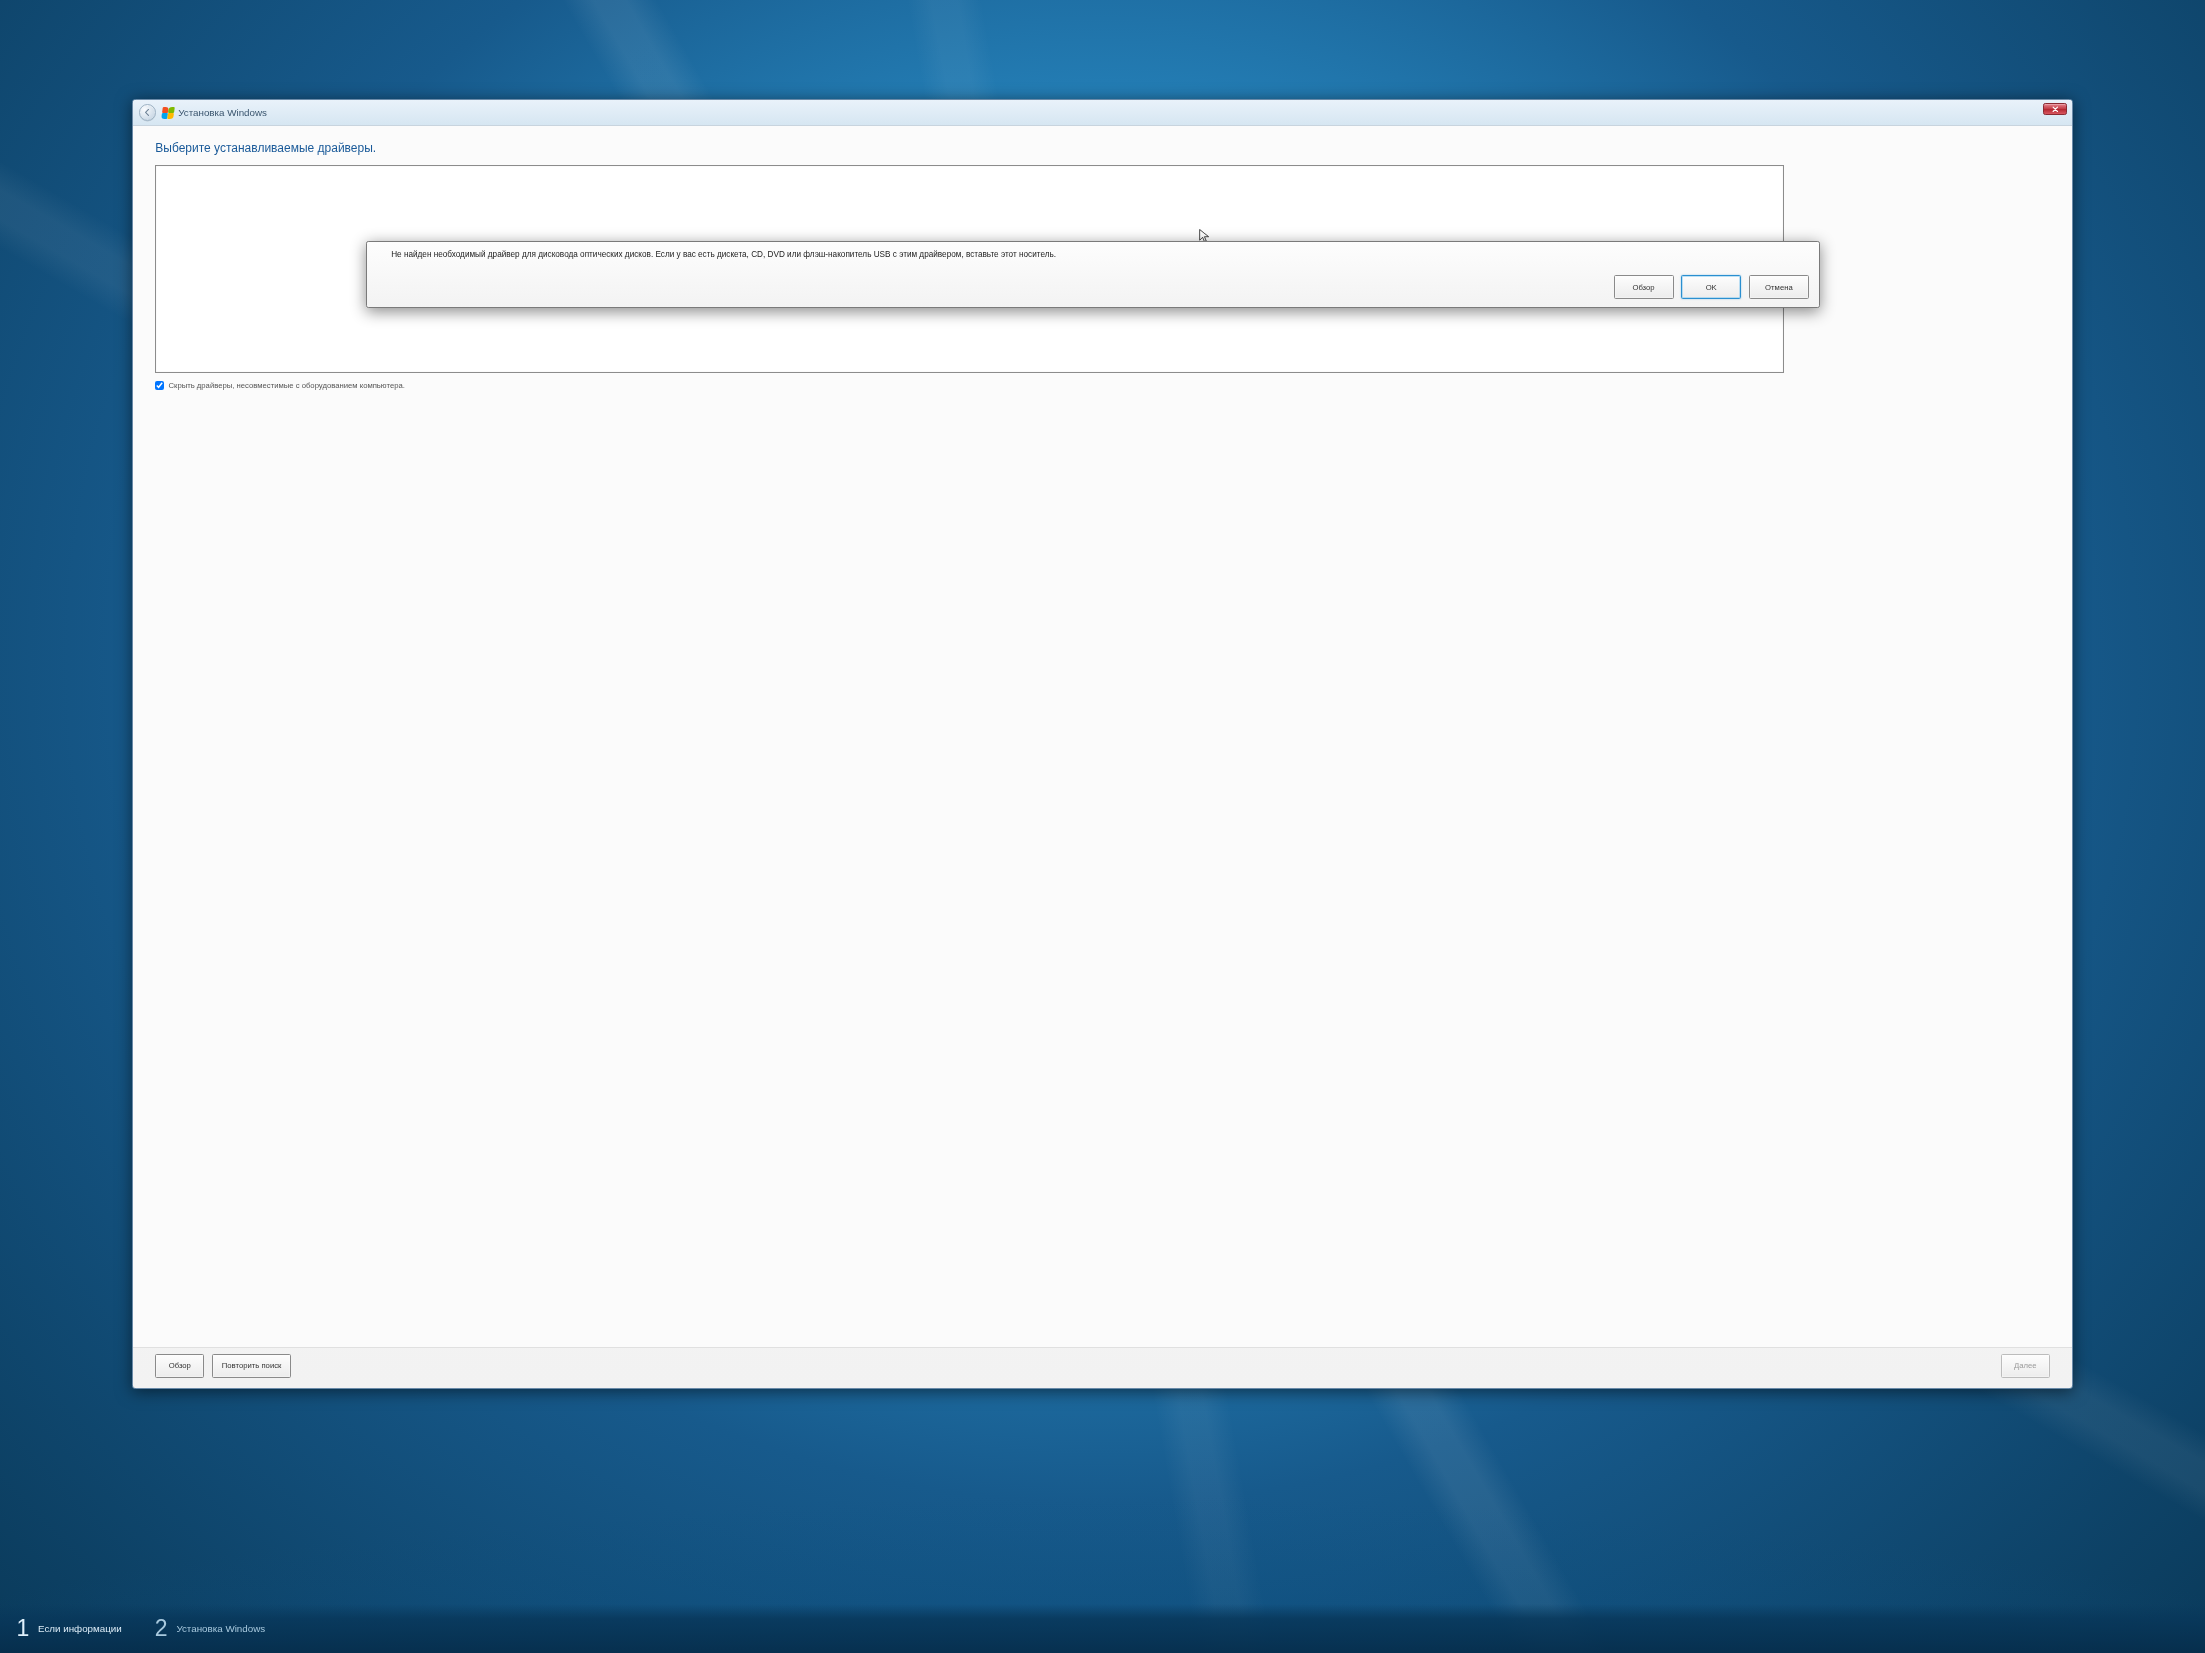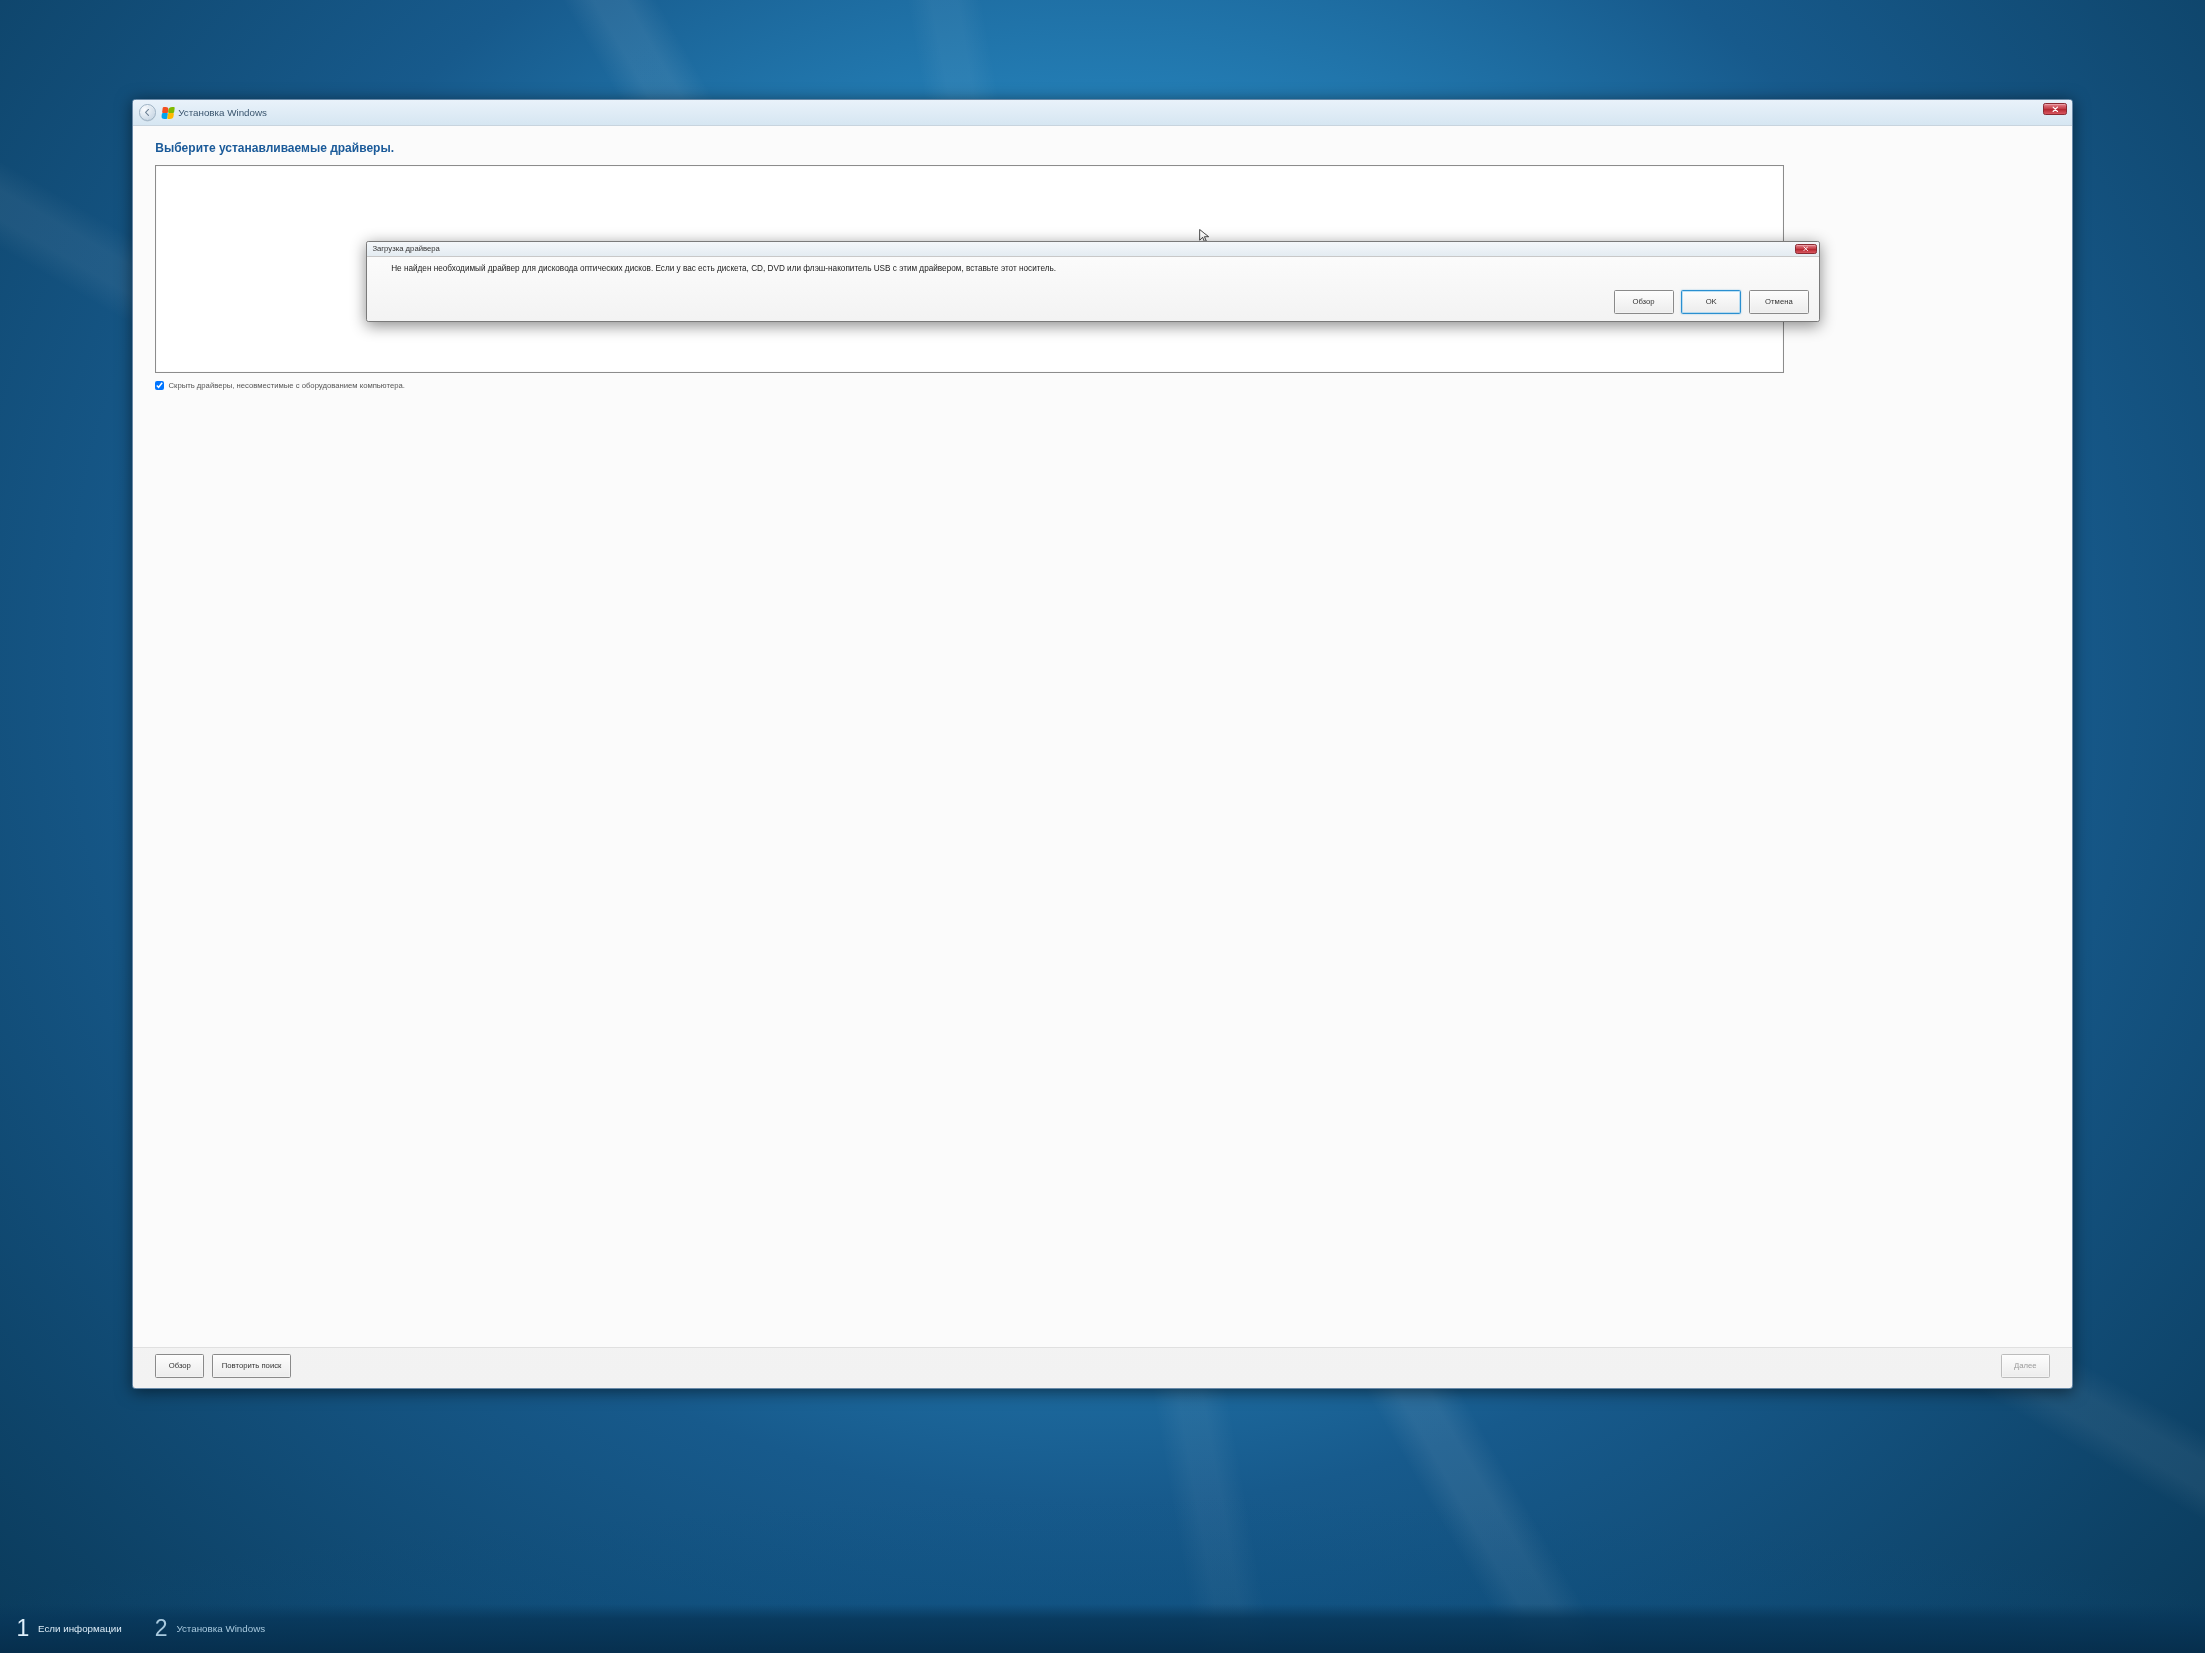--- a/index.html
+++ b/index.html
@@ -62,21 +62,21 @@
   .close-btn {
     position:absolute; right:4.4px; top:3.3px;
     width:24px; height:12px;
     background: linear-gradient(#e7848e, #c23d46 48%, #b32630 52%, #d95760);
     border:0.5px solid #8a2a32; border-radius:2.2px;
     display:flex; align-items:center; justify-content:center;
     color:#fff; font-size:7.1px; font-weight:bold;
     box-shadow: inset 0 0.5px rgba(255,255,255,0.5);
   }
   .wizard-body { flex:1; padding: 15.3px 22px 7.7px 22px; position:relative; background:#fbfbfb; }
-  .page-heading { color:#1a5a99; font-size:12px; font-weight:bold; margin-bottom:9.8px; }
+  .page-heading { color:#1a5a99; font-size:12px; font-weight:normal; margin-bottom:9.8px; }
   .driver-list {
     border:0.5px solid #8c8c8c; background:#fff;
     height: 208px; width:86%;
     box-shadow: inset 0 0 1.1px rgba(0,0,0,0.15);
   }
   .hide-row { display:flex; align-items:center; gap:4.4px; margin-top:7.7px; color:#555; font-size:7.7px; }
   .hide-row input { width:8.8px; height:8.8px; }
   .wizard-footer {
     display:flex; align-items:center; gap:7.7px;
     padding: 5.5px 22px 9.8px 22px;
@@ -168,28 +168,20 @@
       <span>Скрыть драйверы, несовместимые с оборудованием компьютера.</span>
     </div>
 
     <div class="cursor">
       <svg viewBox="0 0 20 24">
           <path d="M1 1l0 18 5-5 3 7 3-1-3-7 7 0z" fill="#fff" stroke="#000" stroke-width="1"></path>
         </svg>
     </div>
 
     <div class="modal">
-      <div class="modal-titlebar">
-        <span>Загрузка драйвера</span>
-        <div class="close-btn">
-          <svg width="5.5" height="5.5" viewBox="0 0 12 12">
-              <path d="M2 2l8 8M10 2l-8 8" stroke="#fff" stroke-width="2" stroke-linecap="round"></path>
-            </svg>
-        </div>
-      </div>
       <div class="modal-body">
         <p>Не найден необходимый драйвер для дисковода оптических дисков. Если у вас есть дискета, CD, DVD или флэш-накопитель USB с этим драйвером, вставьте этот носитель.</p>
       </div>
       <div class="modal-footer">
         <button class="btn">Обзор</button>
         <button class="btn default">OK</button>
         <button class="btn">Отмена</button>
       </div>
     </div>
   </div>

